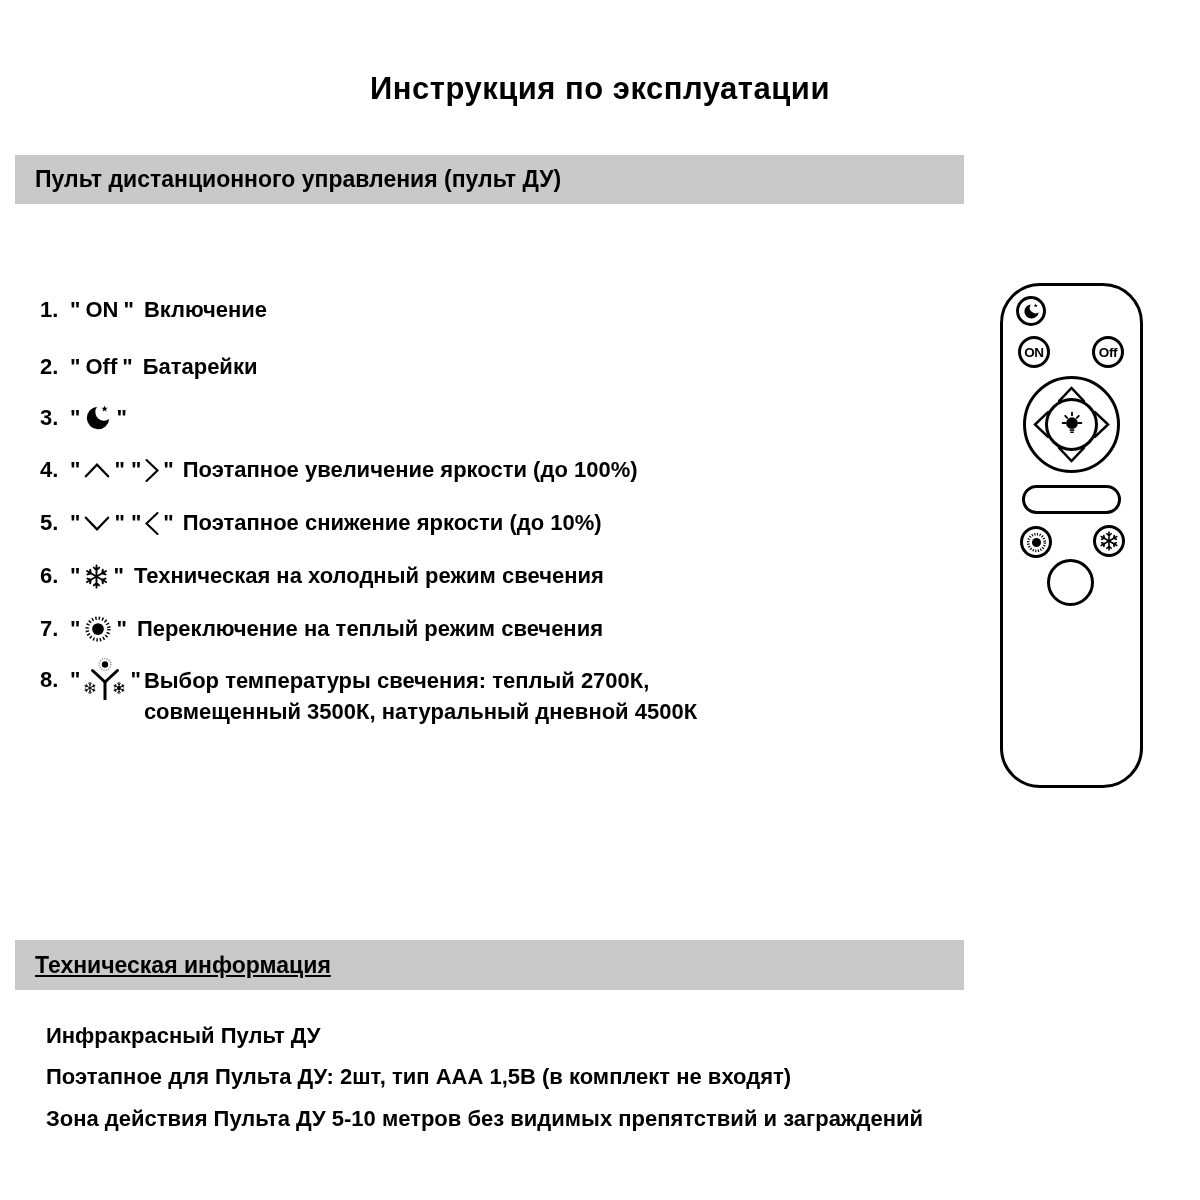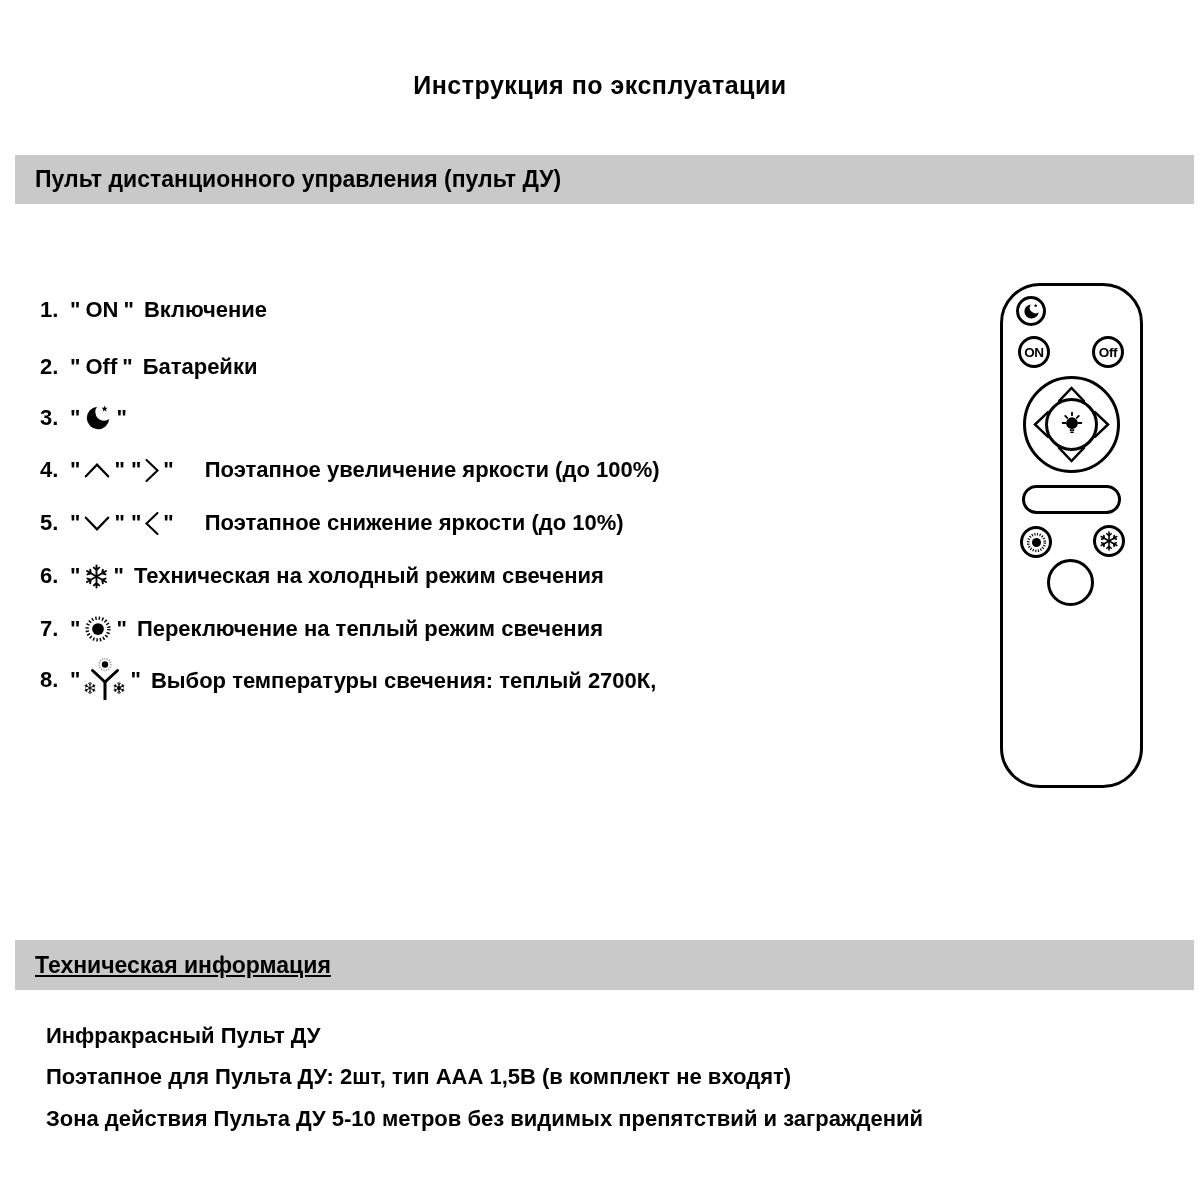--- a/index.html
+++ b/index.html
@@ -1,42 +1,42 @@
 <!DOCTYPE html>
 <html><head>
 <meta charset="utf-8">
 <style>
   html,body{margin:0;padding:0;}
   body{
     width:1200px;height:1200px;position:relative;background:#ffffff;
     font-family:"Liberation Sans", sans-serif;color:#000;overflow:hidden;
   }
   .title{position:absolute;top:71px;left:0;width:100%;text-align:center;
-    font-size:25px;font-weight:bold;letter-spacing:.5px;}
-  .bar{position:absolute;left:15px;width:1179px;height:49px;background:#c9c9c9;
+    font-size:31px;font-weight:bold;letter-spacing:.5px;}
+  .bar{position:absolute;left:15px;width:949px;height:49px;background:#c9c9c9;
     display:flex;align-items:center;padding-left:20px;box-sizing:border-box;}
   .bar span{font-size:23px;font-weight:bold;}
   .bar1{top:155px;}
   .bar2{top:940px;height:50px;text-decoration:underline;}
 
   
   .row{position:absolute;left:40px;display:flex;align-items:center;height:30px;
     font-size:22px;font-weight:bold;white-space:nowrap;}
   .num{width:27px;}
   .q{margin:0 3px;}
   .lbl{margin:0 2px;}
   .desc{margin-left:7px;}
-  .desc-wide{margin-left:28px;text-align:center;}
+  .desc-wide{margin-left:6px;text-align:center;}
   .icn{display:block;color:#000;}
   .flip-y{transform:scaleY(-1);}
   .flip-x{transform:scaleX(-1);}
   .row8{align-items:flex-start;}
   .row8 .num,.row8 .q{line-height:30px;}
   .icn-temp{margin-top:-7px;}
-  .desc-block{margin-left:7px;line-height:31px;}
+  .desc-block{line-height:31px;}
 
   
   .tech-line{position:absolute;left:38px;font-size:22px;font-weight:bold;white-space:nowrap;margin-left:8px;}
 
   
   .remote{position:absolute;left:1000px;top:283px;width:143px;height:505px;
     border:3px solid #000;border-radius:40px;box-sizing:border-box;background:#fff;}
   .rc-btn{position:absolute;border:3px solid #000;border-radius:50%;
     display:flex;align-items:center;justify-content:center;box-sizing:border-box;background:#fff;}
   .rc-moon{left:13px;top:10px;width:30px;height:30px;}
@@ -193,20 +193,21 @@
     </g>
     <circle cx="22" cy="6.5" r="3.2" fill="#000"></circle>
     <circle cx="22" cy="6.5" r="5.8" fill="none" stroke="#909090" stroke-width="1.7" stroke-dasharray="1 1.35"></circle>
     <use href="#sym-flake" x="0" y="23" width="14" height="14"></use>
     <use href="#sym-flake" x="29" y="23" width="14" height="14"></use>
     <circle cx="36" cy="30" r="2" fill="#000"></circle>
   </svg>
   <span class="q">"</span>
   <span class="desc-block">
     <div>Выбор температуры свечения: теплый 2700К,</div>
+    <div>совмещенный 3500К, натуральный дневной 4500К</div>
   </span>
 </div>
 
 <div class="remote">
   <div class="rc-btn rc-moon">
     <svg class="icn" width="19" height="19">
         <use href="#sym-moon"></use>
       </svg>
   </div>
   <div class="rc-btn rc-on">

